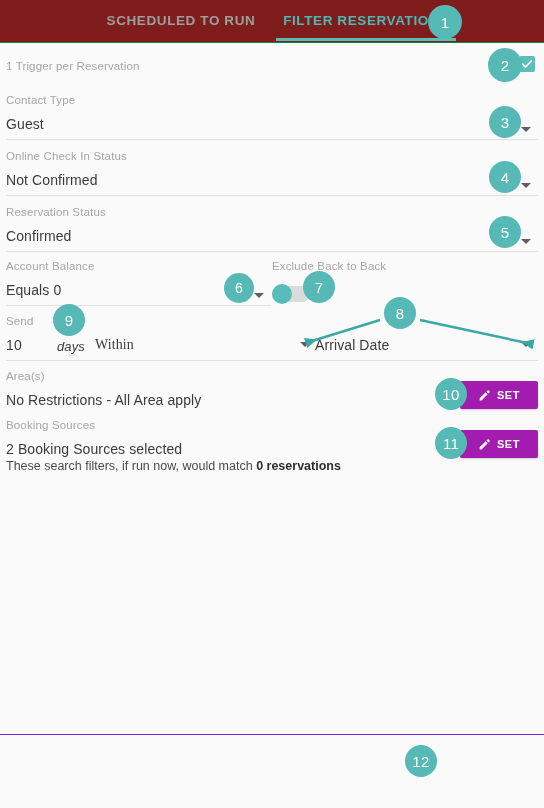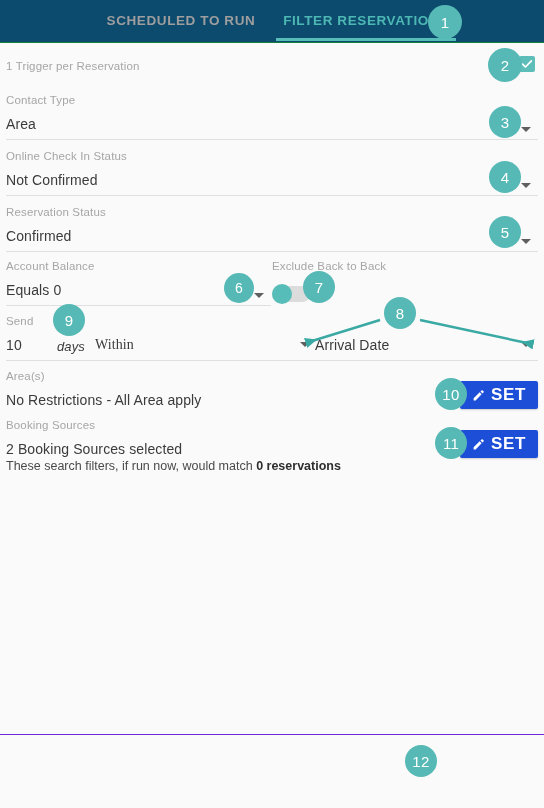--- a/index.html
+++ b/index.html
@@ -19,21 +19,21 @@
     width: 544px;
     height: 808px;
     background: #fafafa;
   }
 
   
   .tabbar {
     position: absolute;
     left: 0; top: 0;
     width: 544px; height: 42px;
-    background: #0c4a6e;
+    background: #7f1d1d;
     border-bottom: 4px solid #15803d;
   }
   .tab {
     position: absolute;
     top: 0;
     height: 42px;
     line-height: 42px;
     font-size: 13.5px;
     letter-spacing: 0.6px;
     font-weight: 700;
@@ -121,24 +121,24 @@
     width: 20px; height: 20px;
     border-radius: 50%;
     background: #57bdb8;
   }
 
   
   .setbtn {
     position: absolute;
     height: 28px;
     width: 78px;
-    background: #1d4ed8;
+    background: #a21caf;
     border-radius: 2px;
     color: #ffffff;
-    font-size: 17px;
+    font-size: 11px;
     font-weight: 700;
     letter-spacing: 0.6px;
     display: flex;
     align-items: center;
     justify-content: center;
     gap: 6px;
     border: none;
     cursor: pointer;
     box-shadow: 0 1px 2px rgba(0,0,0,0.18);
     font-family: "Liberation Sans", sans-serif;
@@ -203,21 +203,21 @@
   <div class="content">
 
     <div class="label" style="left:6px; top:17px;">1 Trigger per Reservation</div>
     <div class="checkbox" style="left:519px; top:13px;">
       <svg width="16" height="16" viewBox="0 0 16 16" aria-hidden="true">
         <path d="M3.6 8.2 L6.4 11 L12.4 4.9" fill="none" stroke="#ffffff" stroke-width="1.7" stroke-linecap="round" stroke-linejoin="round"></path>
       </svg>
     </div>
 
     <div class="label" style="left:6px; top:51px;">Contact Type</div>
-    <div class="value" style="left:6px; top:73px;">Area</div>
+    <div class="value" style="left:6px; top:73px;">Guest</div>
     <div class="caret" style="left:521px; top:84px;"></div>
     <div class="underline" style="left:6px; top:96px; width:532px;"></div>
 
     <div class="label" style="left:6px; top:107px;">Online Check In Status</div>
     <div class="value" style="left:6px; top:129px;">Not Confirmed</div>
     <div class="caret" style="left:521px; top:140px;"></div>
     <div class="underline" style="left:6px; top:152px; width:532px;"></div>
 
     <div class="label" style="left:6px; top:163px;">Reservation Status</div>
     <div class="value" style="left:6px; top:185px;">Confirmed</div>

